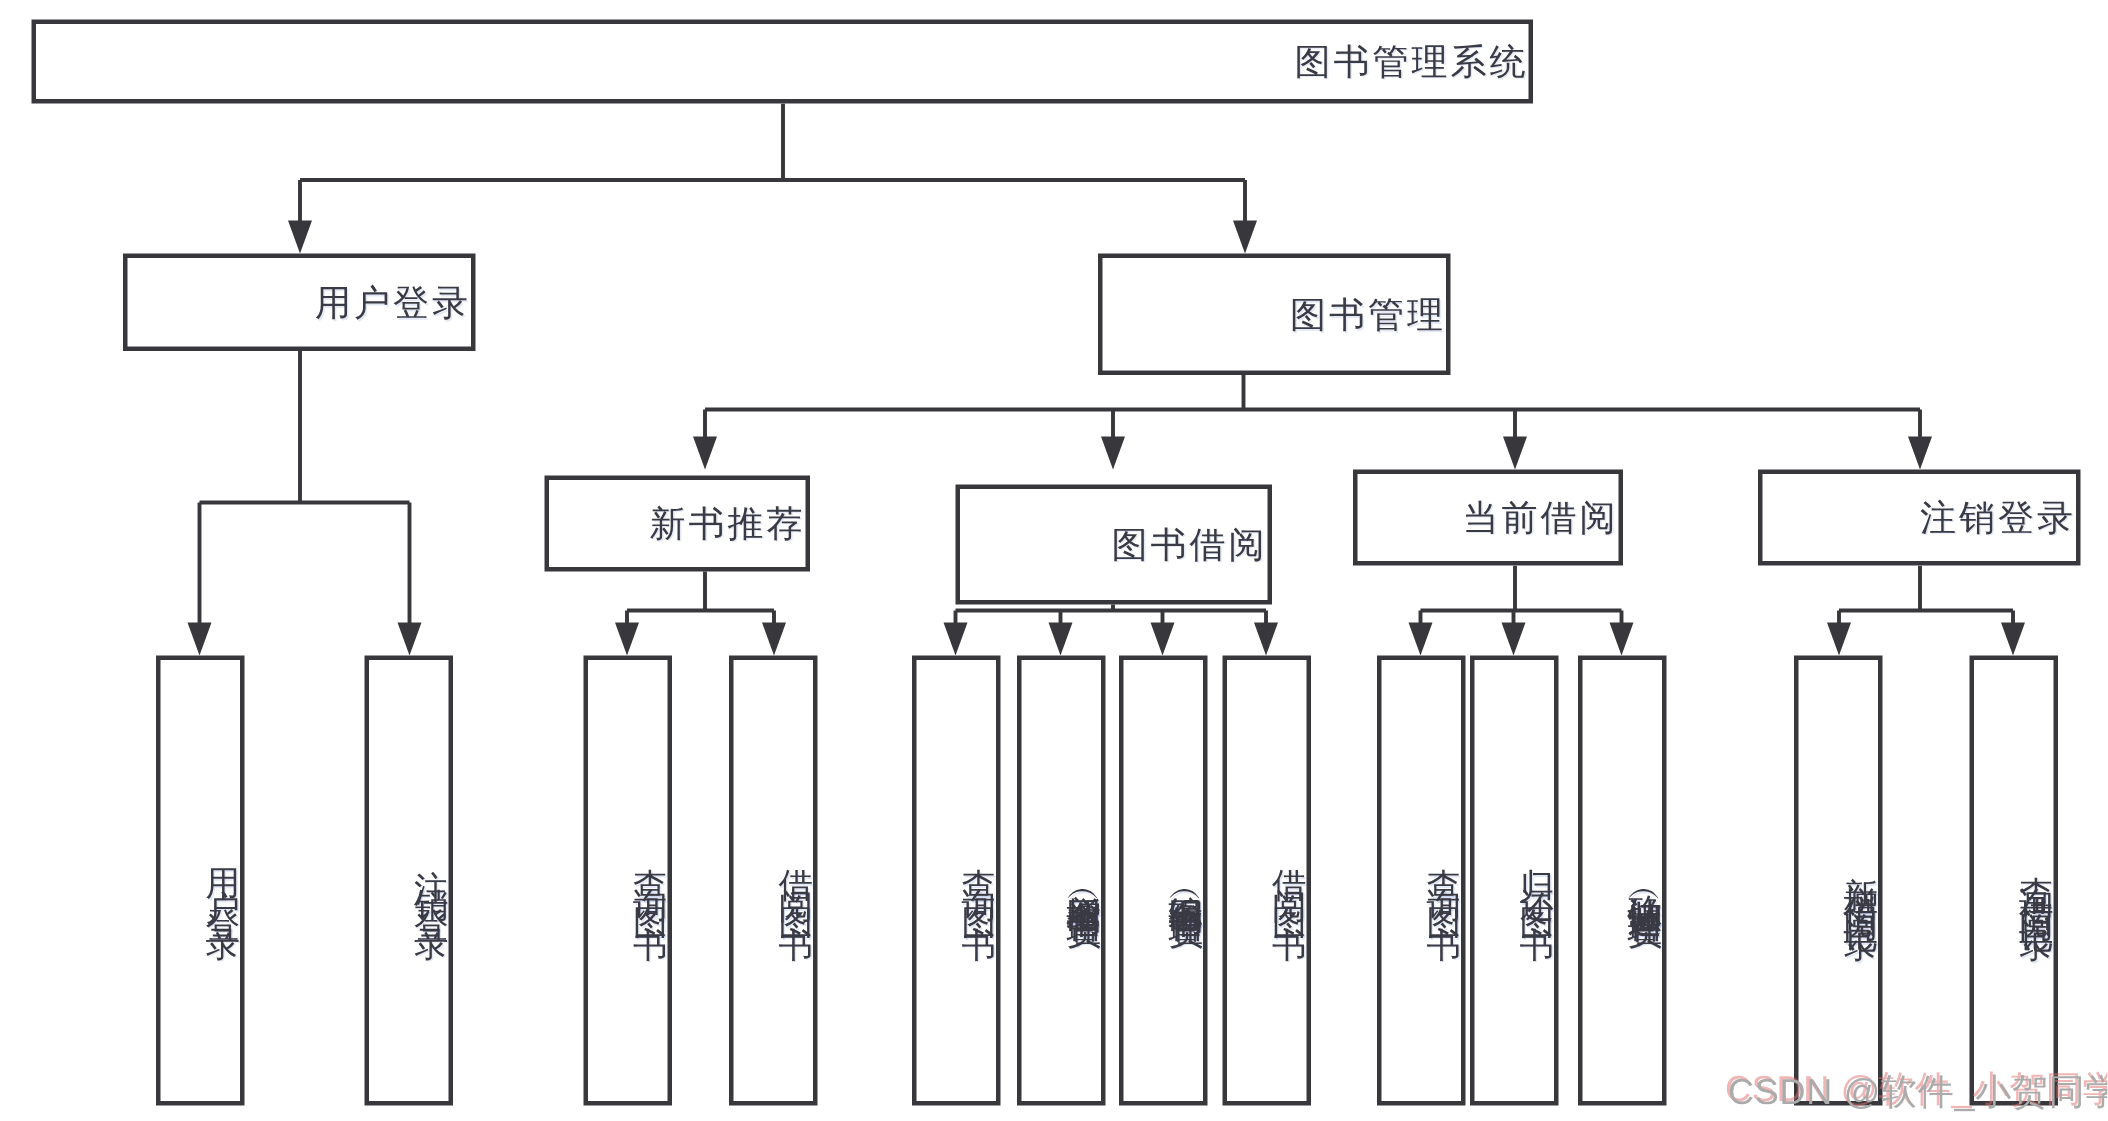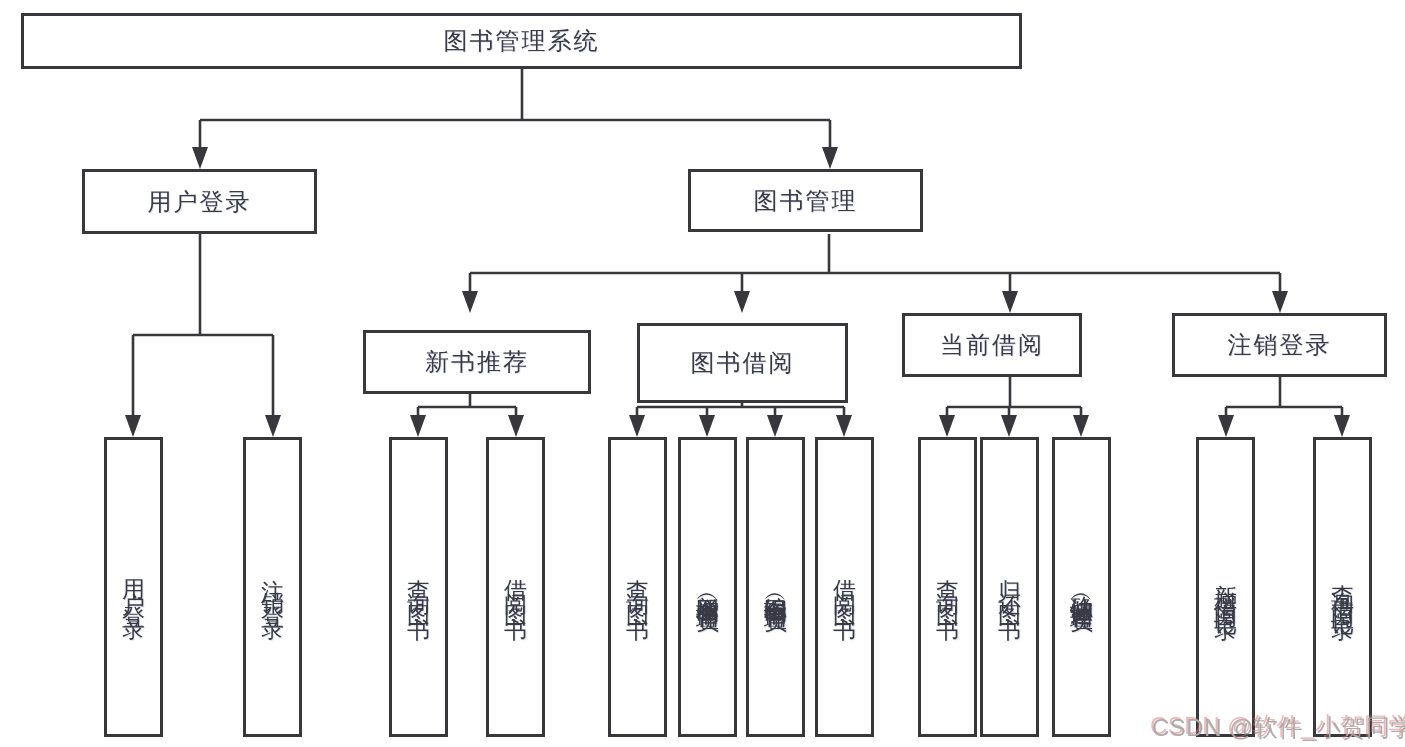--- a/index.html
+++ b/index.html
@@ -9,21 +9,21 @@
     background:#ffffff;
     overflow:hidden;
     font-family:"Liberation Sans", sans-serif;
   }
   .wires{position:absolute;left:0;top:0;z-index:1;}
   .box{
     position:absolute;
     background:#ffffff;
     border:3px solid #38383c;
     box-sizing:border-box;
-    display:flex;align-items:center;justify-content:center;
+    display:flex;align-items:center;justify-content:flex-end;
     z-index:2;
   }
   .vbox{width:59px;height:300px;}
   .h-label{
     font-size:24px;letter-spacing:2px;color:#3a3a44;
     text-shadow:1px 1px 0 rgba(100,130,210,0.18);
     white-space:nowrap;
   }
   .v-label{
     writing-mode:vertical-rl;
@@ -86,25 +86,25 @@
     </g>
   </svg>
 
   <div class="box" style="left:21px;top:13px;width:1001px;height:56px">
     <span class="h-label">图书管理系统</span>
   </div>
 
   <div class="box" style="left:82px;top:169px;width:235px;height:65px">
     <span class="h-label">用户登录</span>
   </div>
-  <div class="box" style="left:688px;top:169px;width:235px;height:63px">
+  <div class="box" style="left:732px;top:169px;width:235px;height:81px">
     <span class="h-label">图书管理</span>
   </div>
 
-  <div class="box" style="left:363px;top:330px;width:228px;height:64px">
+  <div class="box" style="left:363px;top:317px;width:177px;height:64px">
     <span class="h-label">新书推荐</span>
   </div>
   <div class="box" style="left:637px;top:323px;width:211px;height:80px">
     <span class="h-label">图书借阅</span>
   </div>
   <div class="box" style="left:902px;top:313px;width:180px;height:64px">
     <span class="h-label">当前借阅</span>
   </div>
   <div class="box" style="left:1172px;top:313px;width:215px;height:64px">
     <span class="h-label">注销登录</span>

